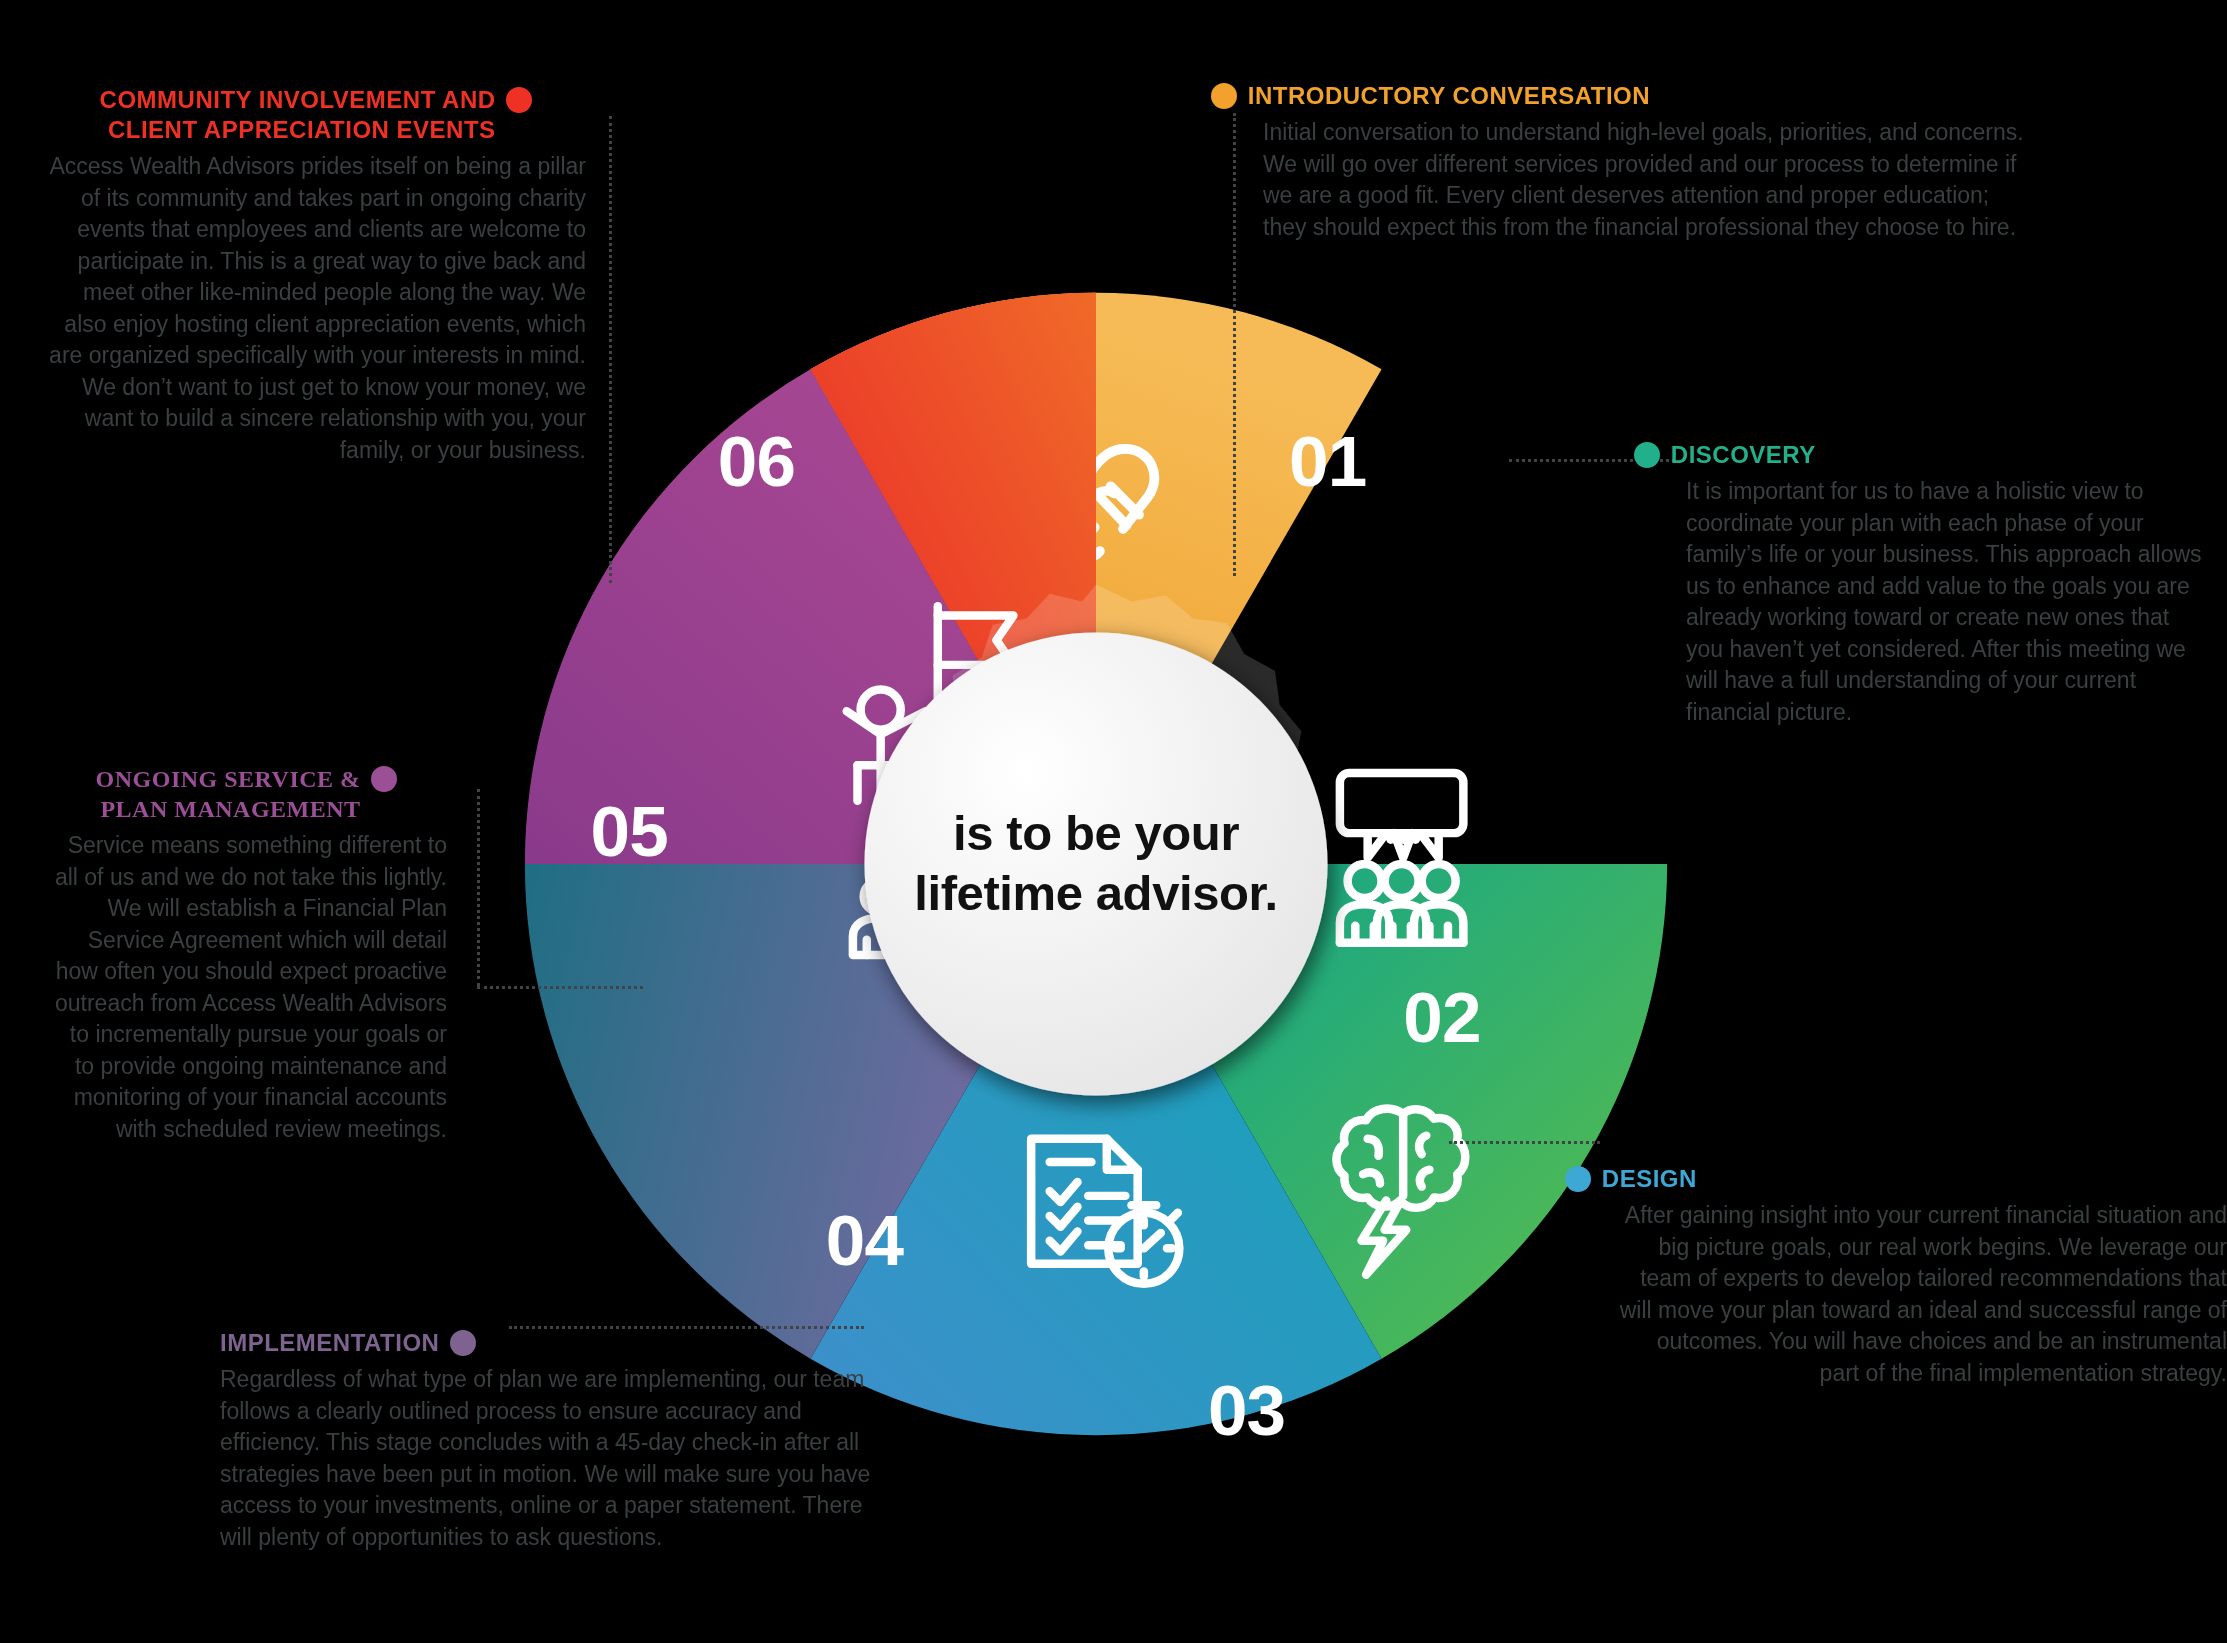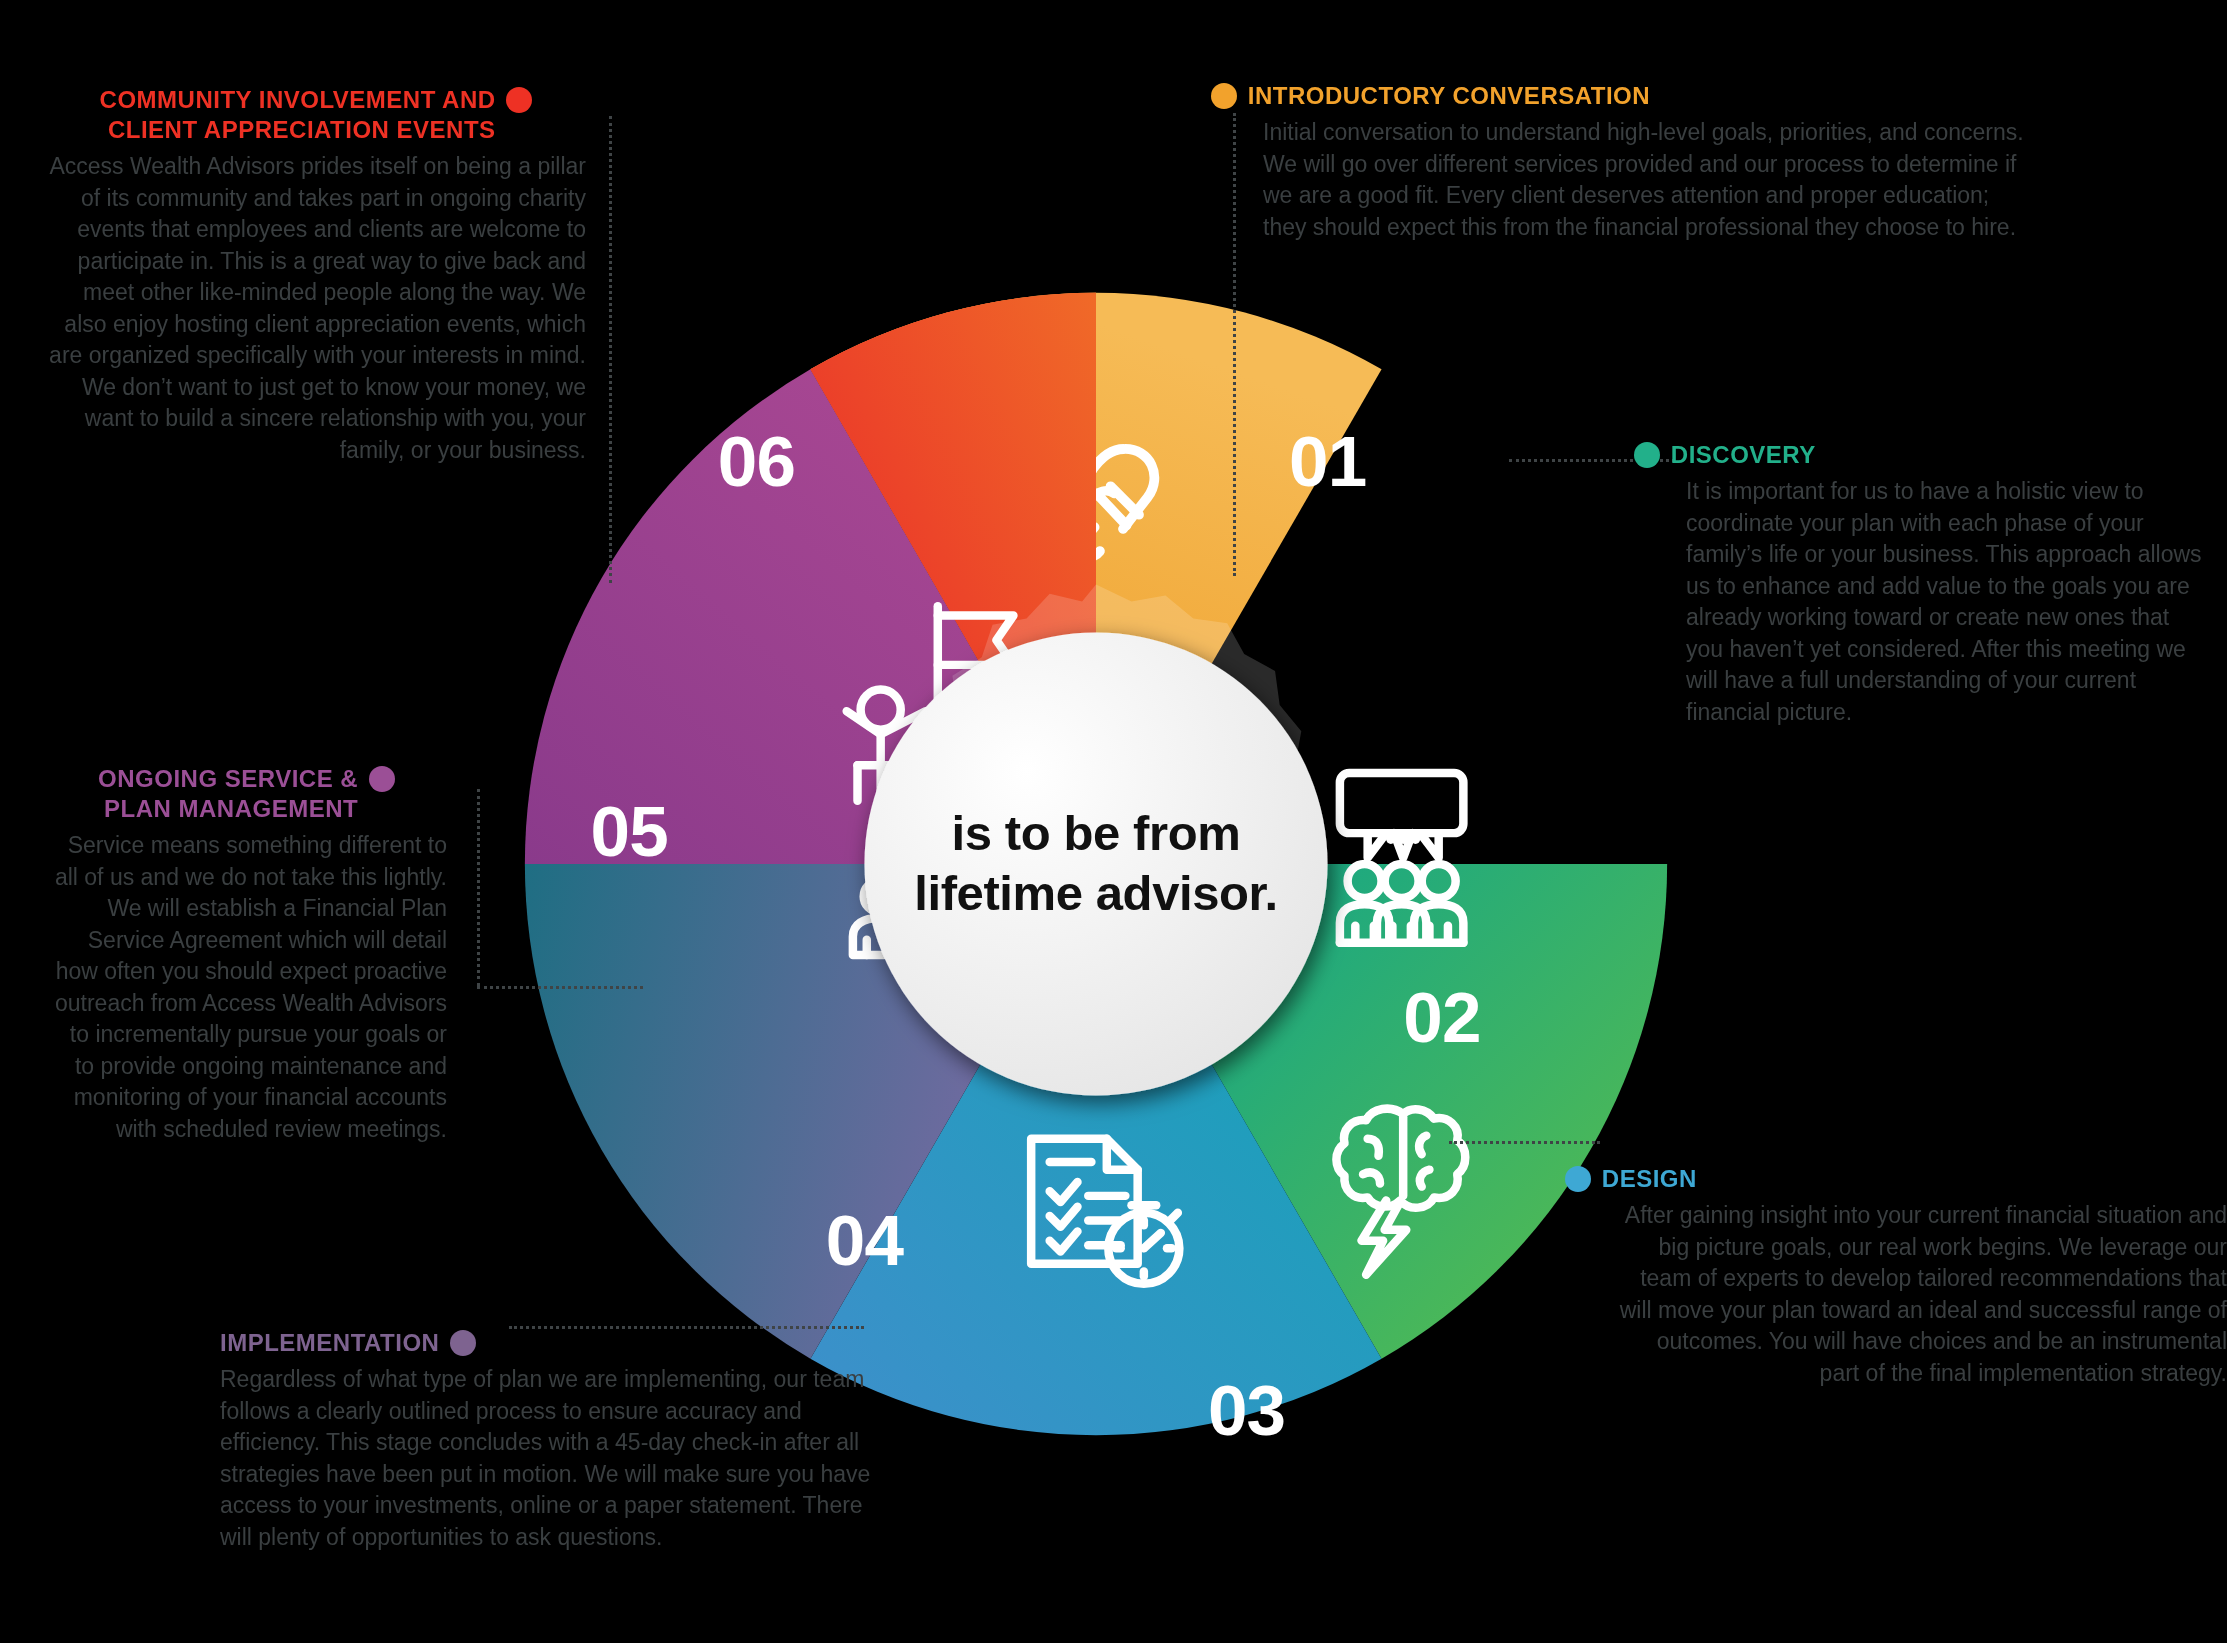--- a/index.html
+++ b/index.html
@@ -236,21 +236,21 @@
           L812,972 L776,948 L732,956 L702,926 L658,920 L638,880
           L598,858 L594,814 L566,780 L574,736 L554,696 L576,658
           L570,614 L600,580 L594,536 L632,512 L646,470 L690,462
           L720,430 L762,440 Z" fill="#ffffff" opacity="0.30"></path>
       </g>
 
       <circle cx="780" cy="780" r="300" fill="url(#hubg)" filter="url(#hubshadow)"></circle>
     </svg>
 
     <div class="hub-text">
-      <div>is to be from</div>
+      <div>is to be your</div>
       <div>lifetime advisor.</div>
     </div>
   </div>
 
   <div class="dline v" style="left:1233px;top:113px;height:463px;"></div>
 
   <div class="dline h" style="left:1509px;top:459px;width:166px;"></div>
 
   <div class="dline h" style="left:1449px;top:1141px;width:151px;"></div>
 
@@ -288,21 +288,21 @@
   <div class="callout align-left" id="co-04">
     <div class="title-row">
       <div class="co-title" style="color:#7E6390;">IMPLEMENTATION</div>
       <span class="dot" style="background:#7E6390;"></span>
     </div>
     <p class="co-body">Regardless of what type of plan we are implementing, our team follows a clearly outlined process to ensure accuracy and efficiency. This stage concludes with a 45-day check-in after all strategies have been put in motion. We will make sure you have access to your investments, online or a paper statement. There will plenty of opportunities to ask questions.</p>
   </div>
 
   <div class="callout align-right" id="co-05">
     <div class="title-row rev">
-      <div class="co-title" style="color:#9B4F96;text-align:right;">
+      <div class="co-title" style="color:#9B4F96;text-align:right;font-family:Liberation Serif, serif;">
         <div>ONGOING SERVICE &amp;</div>
         <div>PLAN MANAGEMENT</div>
       </div>
       <span class="dot" style="background:#9B4F96;"></span>
     </div>
     <p class="co-body" style="text-align:right;">Service means something different to all of us and we do not take this lightly. We will establish a Financial Plan Service Agreement which will detail how often you should expect proactive outreach from Access Wealth Advisors to incrementally pursue your goals or to provide ongoing maintenance and monitoring of your financial accounts with scheduled review meetings.</p>
   </div>
 
   <div class="callout align-right" id="co-06">
     <div class="title-row rev">

